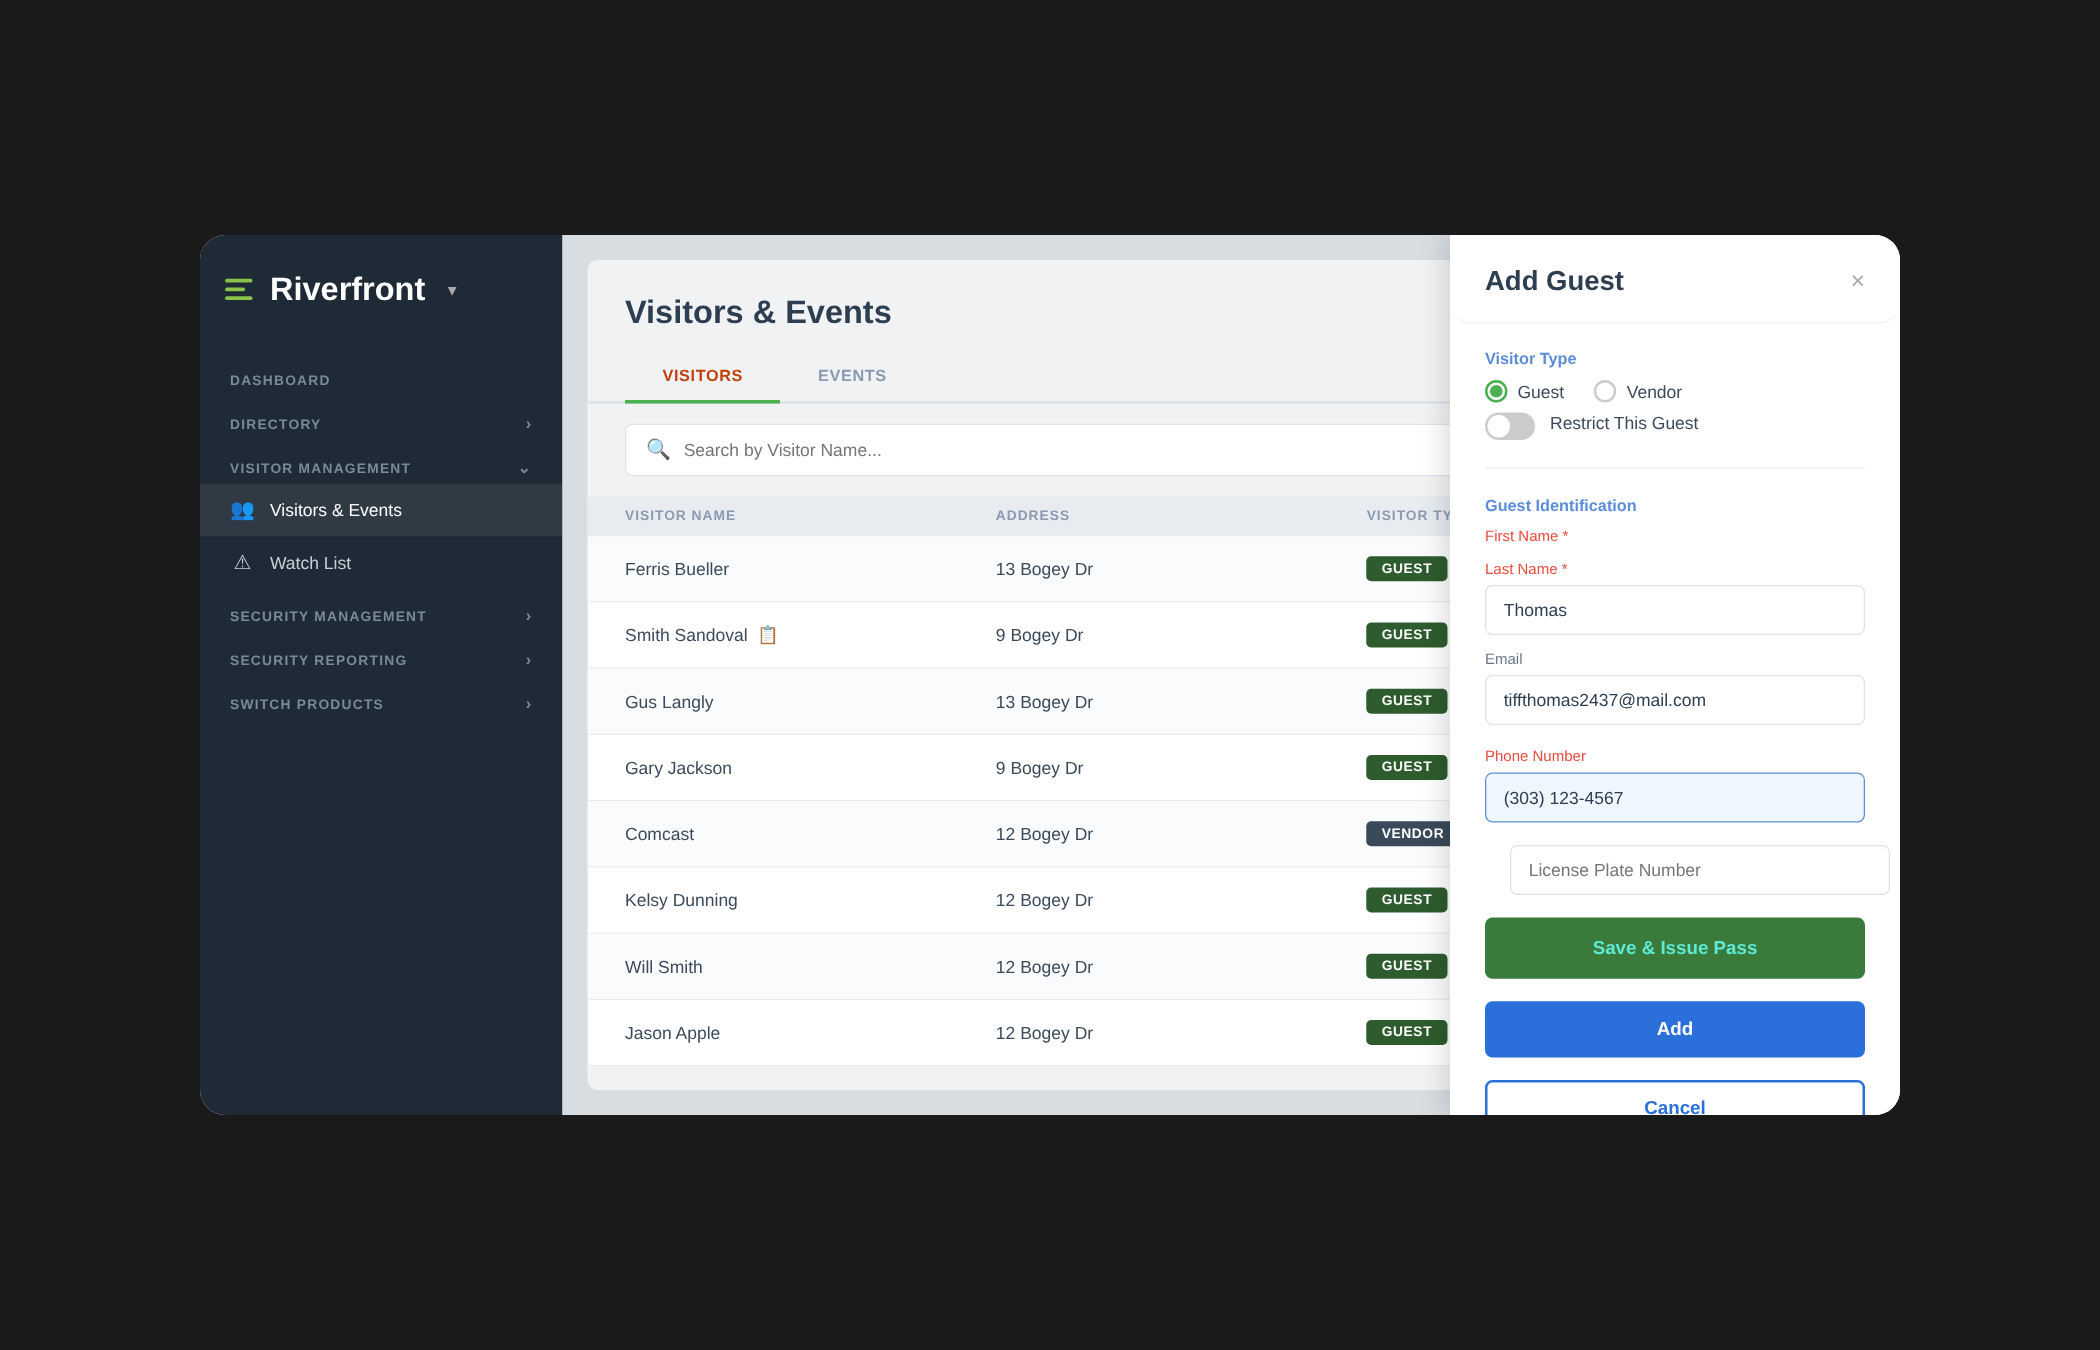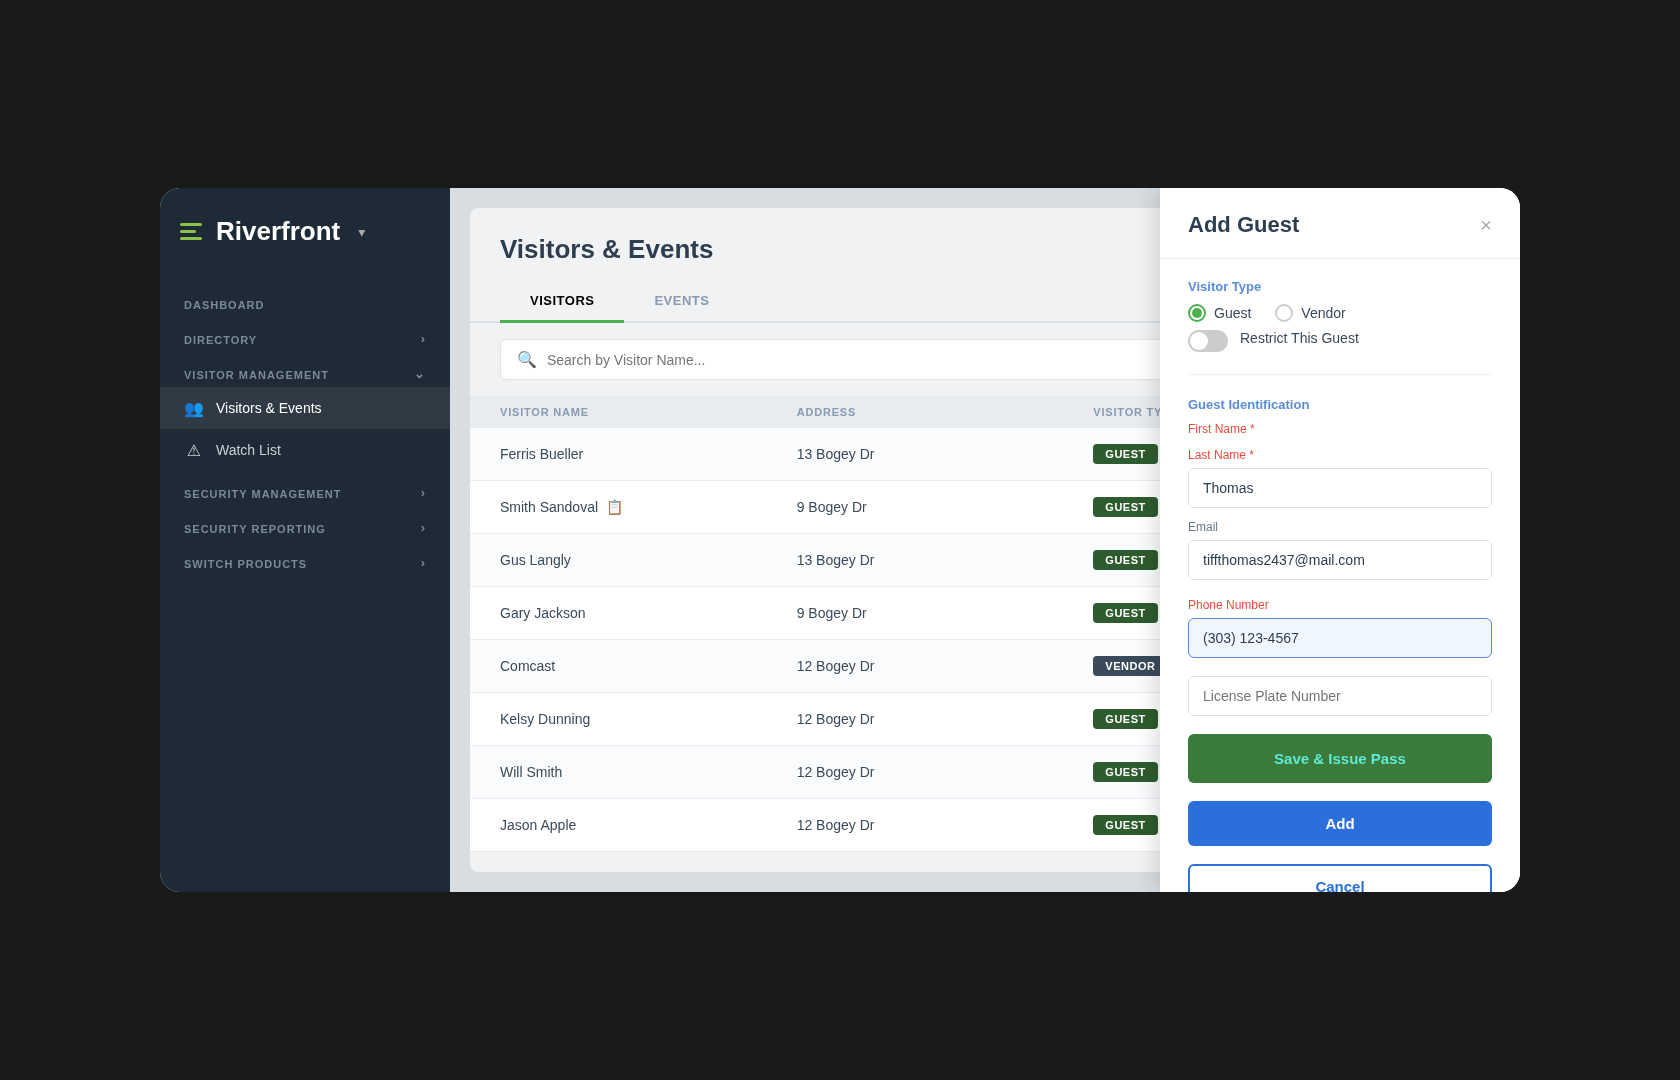--- a/index.html
+++ b/index.html
@@ -140,21 +140,21 @@
       padding: 12px 30px;
       font-size: 13px;
       font-weight: 600;
       letter-spacing: 0.5px;
       color: #8a9ab0;
       cursor: pointer;
       border-bottom: 3px solid transparent;
       margin-bottom: -2px;
     }
     .tab.active {
-      color: #000000;
+      color: #c2410c;
       border-bottom-color: #4caf50;
     }
     .search-bar {
       padding: 16px 30px;
       display: flex;
       align-items: center;
       background: #f0f2f4;
     }
     .search-input-wrap {
       display: flex;
@@ -224,20 +224,21 @@
       flex-direction: column;
       overflow-y: auto;
       z-index: 10;
     }
     .panel-header {
       display: flex;
       align-items: center;
       justify-content: space-between;
       padding: 24px 28px 20px;
       border-bottom: 1px solid #eee;
+      border-radius: 17px;
     }
     .panel-title {
       font-size: 22px;
       font-weight: 600;
       color: #2c3e50;
     }
     .close-btn {
       font-size: 20px;
       color: #aaa;
       cursor: pointer;
@@ -289,21 +290,21 @@
     .field-input {
       border: 1px solid #dde1e6;
       border-radius: 6px;
       padding: 11px 14px;
       font-size: 14px;
       color: #2c3e50;
       outline: none;
       width: 100%;
     }
     .field-input.highlighted { border-color: #5b8dd9; background: #f0f6ff; }
-    .field-input.placeholder-only { color: #aab0b8; }
+    .field-input.placeholder-only { color: #aab0b8; margin-left: 20px; }
     .section-divider { border: none; border-top: 1px solid #eee; margin: 4px 0; }
     .btn-save {
       background: #3a7a3a;
       color: #5eead4;
       border: none;
       border-radius: 6px;
       padding: 16px;
       font-size: 15px;
       font-weight: 600;
       cursor: pointer;

